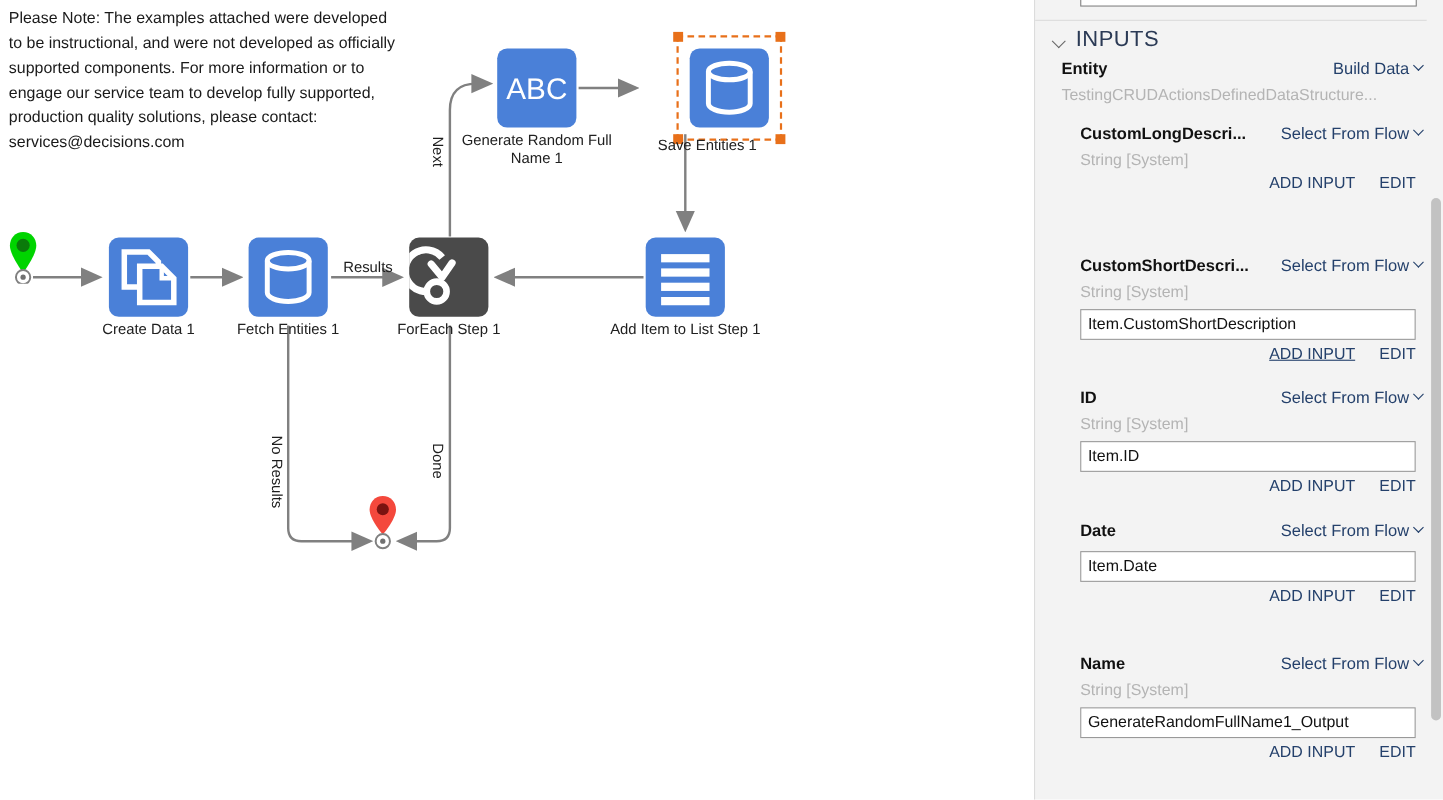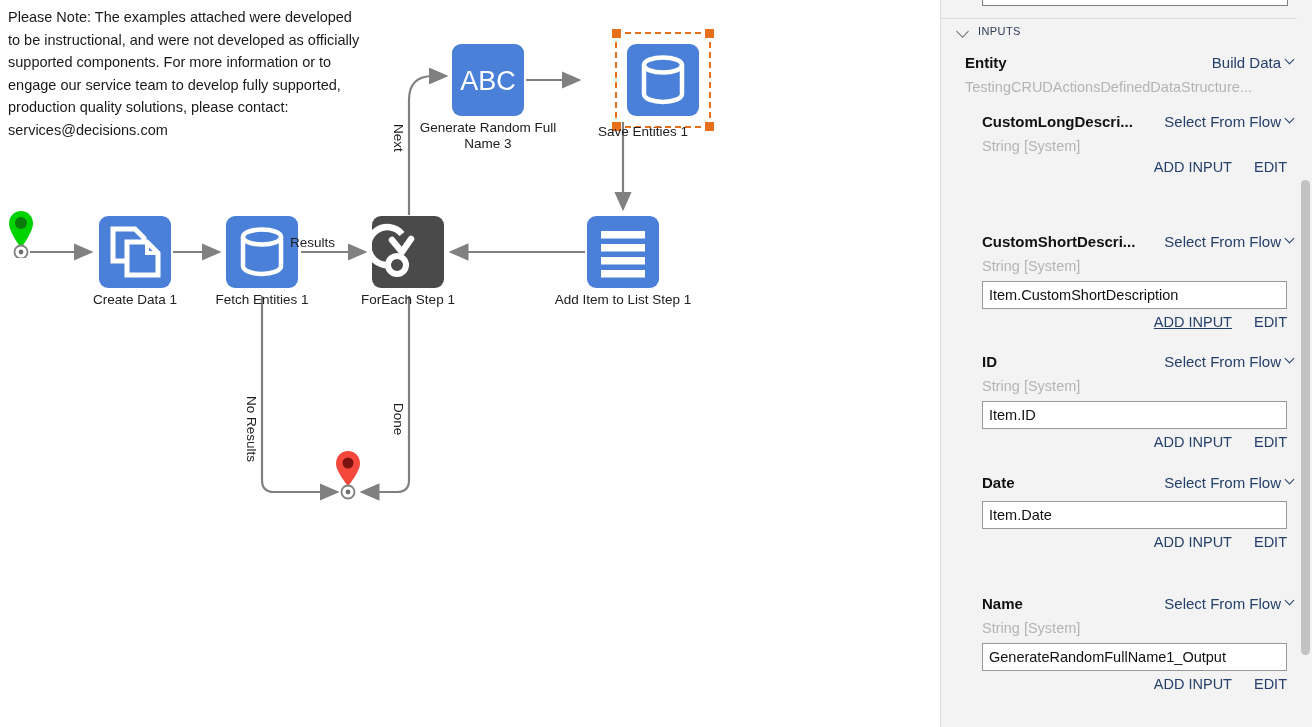--- a/index.html
+++ b/index.html
@@ -114,21 +114,21 @@
   .chev::before {
     content: "";
     position: absolute;
     left: 1px; top: 0px;
     width: 8px; height: 8px;
     border-right: 1.6px solid #666;
     border-bottom: 1.6px solid #666;
     transform: rotate(45deg);
   }
   .section-title {
-    font-size: 11px;
+    font-size: 20px;
     color: #2b3a55;
     letter-spacing: 0.4px;
   }
 
   .entity-row { position: absolute; left: 24px; top: 54px; width: 330px; }
   .field-block { position: absolute; left: 41px; width: 313px; }
 
   .row-top {
     display: flex;
     align-items: baseline;
@@ -293,21 +293,21 @@
       </div>
       <div class="node-label">ForEach Step 1</div>
     </div>
 
     <div class="node" style="left:452px; top:44px;">
       <div class="node-icon blue">
         <svg width="72" height="72" viewBox="0 0 72 72">
           <text x="36" y="46" text-anchor="middle" font-family="Liberation Sans, sans-serif" font-size="27" fill="#ffffff">ABC</text>
         </svg>
       </div>
-      <div class="node-label two-line">Generate Random Full Name 3</div>
+      <div class="node-label two-line">Generate Random Full Name 1</div>
     </div>
 
     <div class="node" style="left:587px; top:44px;padding-left:40px;">
       <div class="node-icon blue">
         <svg width="72" height="72" viewBox="0 0 72 72">
           <ellipse cx="36" cy="21" rx="19" ry="7.5" fill="none" stroke="#ffffff" stroke-width="4.5"></ellipse>
           <path d="M17,21 V50 C17,54.5 25.5,58 36,58 C46.5,58 55,54.5 55,50 V21" fill="none" stroke="#ffffff" stroke-width="4.5"></path>
         </svg>
         <div class="sel-box">
           <div class="sel-handle tl"></div>
@@ -333,21 +333,21 @@
 
     <div class="node" style="left:334px; top:450px;">
       <svg width="28" height="50" viewBox="0 0 28 50">
         <path d="M14,1 C21,1 26,6.5 26,13.5 C26,22 14,36 14,36 C14,36 2,22 2,13.5 C2,6.5 7,1 14,1 Z" fill="#f4483c"></path>
         <circle cx="14" cy="13" r="5.5" fill="#7a1310"></circle>
         <circle cx="14" cy="42" r="6.5" fill="#ffffff" stroke="#808080" stroke-width="1.8"></circle>
         <circle cx="14" cy="42" r="2.4" fill="#707070"></circle>
       </svg>
     </div>
 
-    <div class="edge-label" style="left:290px; top:235px;">Results</div>
+    <div class="edge-label" style="left:312px; top:235px;">Results</div>
     <div class="edge-label vert" style="left:406px; top:124px;">Next</div>
     <div class="edge-label vert" style="left:259px; top:396px;">No Results</div>
     <div class="edge-label vert" style="left:406px; top:403px;">Done</div>
   </div>
 
   <div id="panel">
     <div id="panel-inner">
 
       <div class="partial-input"></div>
       <div class="section-divider"></div>

